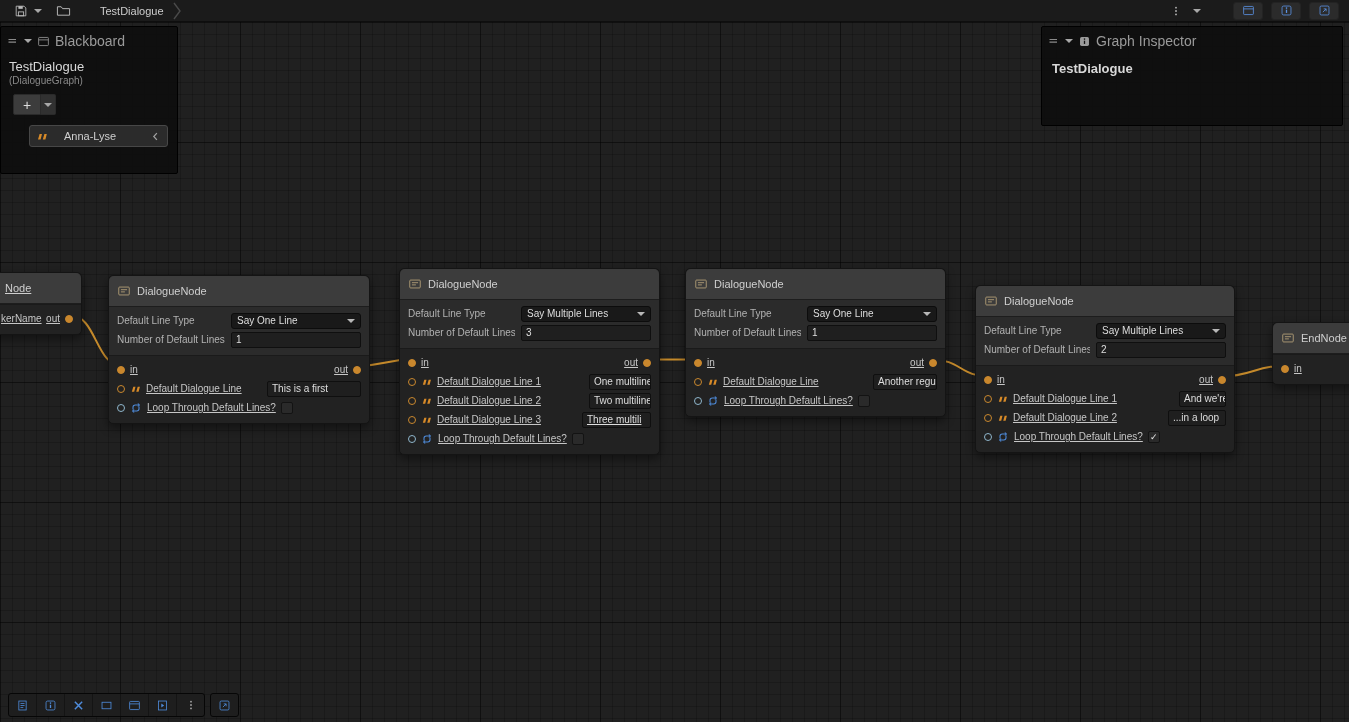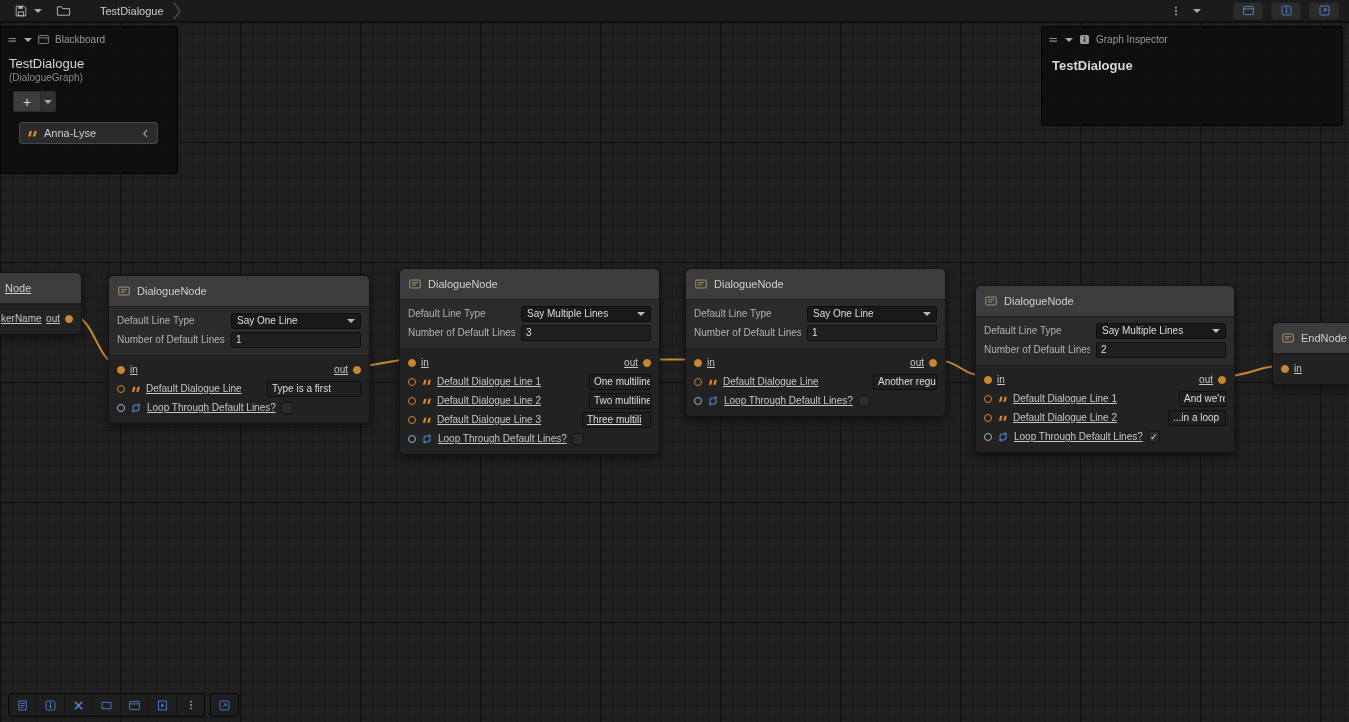--- a/index.html
+++ b/index.html
@@ -63,30 +63,30 @@
   .line-field{margin-left:auto;}
   .checkbox{width:12px;height:12px;background:#2a2a2a;border:1px solid #131313;border-radius:2px;
     color:#e8e8e8;font-size:9px;line-height:11px;text-align:center;flex:none;box-sizing:border-box;}
   .q-icon{color:#d78a28;flex:none;display:flex;}
   .loop-ic{color:#4f8cdc;flex:none;display:flex;}
   
   .panel{position:absolute;background:rgba(14,14,14,0.97);border:1px solid #000;border-radius:2px;z-index:6;}
   .blackboard{left:0;top:26px;width:176px;height:146px;}
   .inspector{right:6px;top:26px;width:300px;height:98px;}
   .panel-header{display:flex;align-items:center;gap:5px;padding:6px 6px 4px;color:#8f8f8f;}
-  .panel-title{font-size:10px;color:#9a9a9a;}
+  .panel-title{font-size:14px;color:#9a9a9a;}
   .bb-name{font-size:13px;color:#d8d8d8;padding:6px 8px 0;}
   .bb-type{font-size:10px;color:#8a8a8a;padding:1px 8px 4px;}
   .bb-add-row{display:flex;padding:4px 0 0 12px;}
   .bb-add-btn{width:26px;height:19px;background:#3c3c3c;border:1px solid #2a2a2a;border-radius:2px 0 0 2px;
     color:#dddddd;font-size:14px;display:flex;align-items:center;justify-content:center;}
   .bb-add-caret{width:14px;height:19px;background:#313131;border:1px solid #2a2a2a;border-left:none;
     border-radius:0 2px 2px 0;display:flex;align-items:center;justify-content:center;}
-  .bb-pill{margin:10px 0 0 18px;width:139px;height:22px;background:#2b2b2b;border:1px solid #474747;border-radius:3px;
-    display:flex;align-items:center;gap:6px;padding:0 6px;box-sizing:border-box;}
+  .bb-pill{margin:10px 0 0 28px;width:139px;height:22px;background:#2b2b2b;border:1px solid #474747;border-radius:3px;
+    display:flex;align-items:center;gap:16px;padding:0 6px;box-sizing:border-box;}
   .bb-pill-name{flex:1;font-size:11px;color:#cfcfcf;}
   .insp-name{font-size:13px;font-weight:bold;color:#d8d8d8;padding:8px 10px;}
   
   .toolbar-bottom{position:absolute;left:8px;bottom:5px;display:flex;gap:5px;z-index:20;}
   .tbb-group{display:flex;background:#1e1e1e;border:1px solid #060606;border-radius:3px;height:22px;overflow:hidden;}
   .tbb-btn{width:27px;display:flex;align-items:center;justify-content:center;color:#4f8cdc;border-right:1px solid #141414;}
   .tbb-btn:last-child{border-right:none;}
   .tbb-gray{color:#9a9a9a;}
 </style>
 </head>
@@ -150,21 +150,21 @@
       <span class="dot filled"></span>
     </div>
     <div class="port-row">
       <span class="dot"></span>
       <span class="q-icon">
         <svg class="icon" width="11" height="8" viewBox="0 0 12 8">
             <path d="M2 7L3.6 1.5H6L4.6 7zM6.8 7L8.4 1.5h2.4L9.4 7z" fill="currentColor"></path>
           </svg>
       </span>
       <span class="port-label">Default Dialogue Line</span>
-      <span class="textfield line-field" style="width:94px;">Type is a first</span>
+      <span class="textfield line-field" style="width:94px;">This is a first</span>
     </div>
     <div class="port-row">
       <span class="dot blue"></span>
       <span class="loop-ic">
         <svg class="icon" width="12" height="12" viewBox="0 0 16 16">
             <path d="M4 10V7a3 3 0 013-3h5" fill="none" stroke="currentColor" stroke-width="1.4"></path>
             <path d="M10.5 2L12.5 4l-2 2" fill="none" stroke="currentColor" stroke-width="1.4"></path>
             <path d="M12 6v3a3 3 0 01-3 3H4" fill="none" stroke="currentColor" stroke-width="1.4"></path>
             <path d="M5.5 10l-2 2 2 2" fill="none" stroke="currentColor" stroke-width="1.4"></path>
           </svg>

